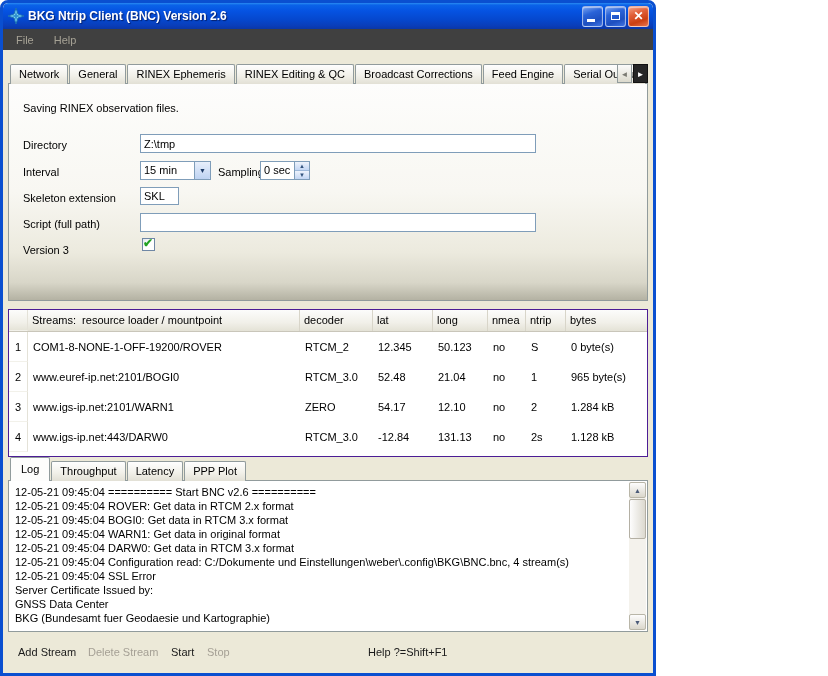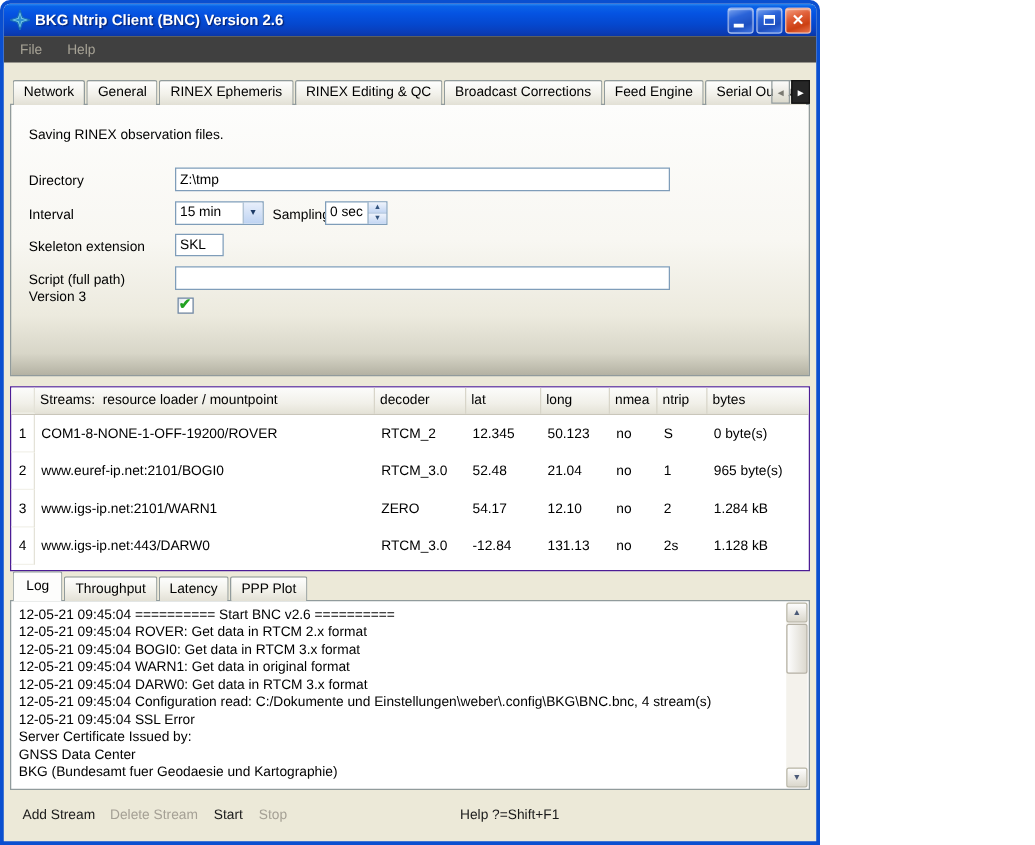--- a/index.html
+++ b/index.html
@@ -163,21 +163,21 @@
           <span class="spin-down">▼</span>
         </span>
       </span>
 
       <span class="flabel" style="top:108px;">Skeleton extension</span>
       <input class="field-input" style="left: 131px; top: 103px; width: 39px; height: 18px;" value="SKL">
 
       <span class="flabel" style="top:134px;">Script (full path)</span>
       <input class="field-input" style="left: 131px; top: 129px; width: 396px;" value="">
 
-      <span class="flabel" style="top:148px;">Version 3</span>
+      <span class="flabel" style="top:160px;">Version 3</span>
       <span class="checkbox" style="left:133px; top:154px;">
         <span class="check-glyph">✔</span>
       </span>
     </div>
 
     <div class="table">
       <div class="thead">
         <div class="th c-num"></div>
         <div class="th c-mount">Streams:  resource loader / mountpoint</div>
         <div class="th c-decoder">decoder</div>

